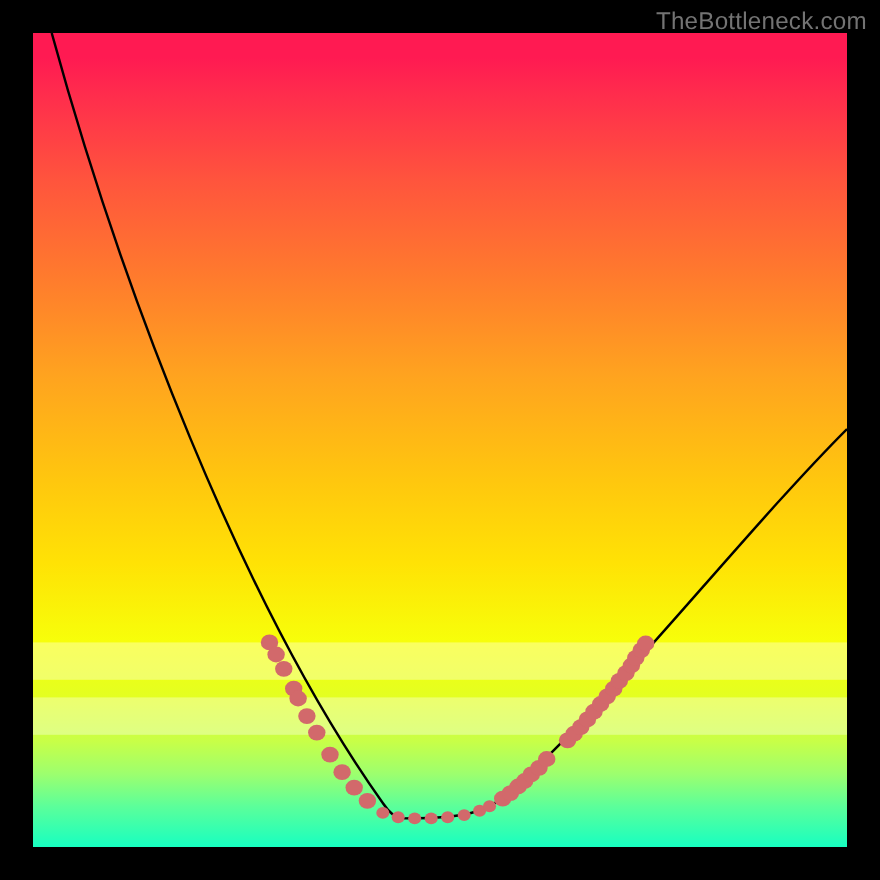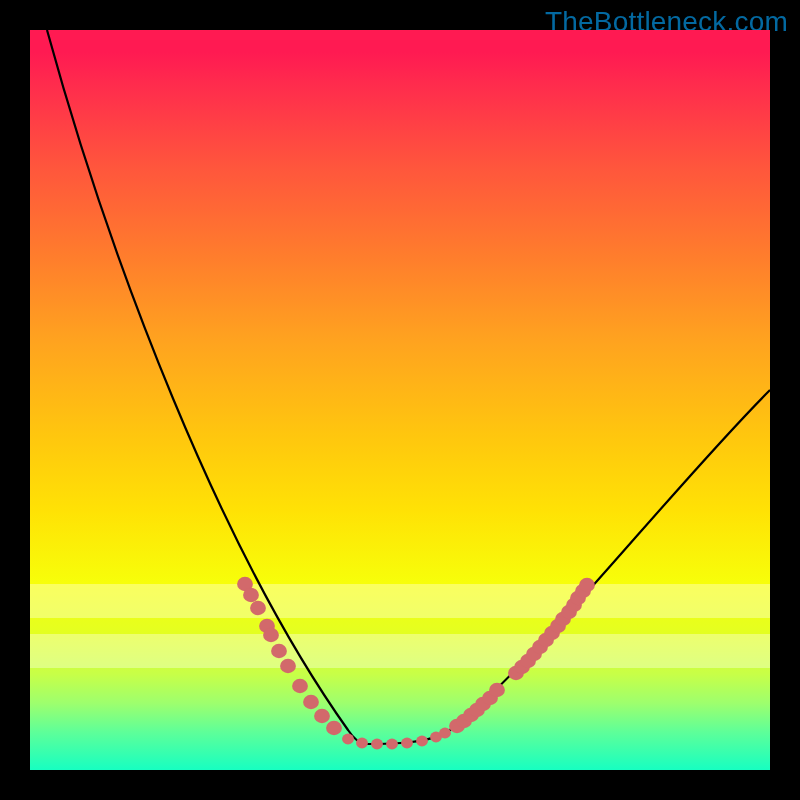--- a/index.html
+++ b/index.html
@@ -52,22 +52,22 @@
     position: absolute;
     left: 0; top: 0;
     width: 740px;
     height: 740px;
     pointer-events: none;
   }
   .watermark {
     position: absolute;
     top: 6px;
     right: 12px;
-    color: #0369a1;
-    font-size: 28px;
+    color: #737373;
+    font-size: 22px;
     font-weight: 500;
     letter-spacing: 0.2px;
     user-select: none;
   }
 </style>
 </head>
 <body>
 
 <div class="watermark">TheBottleneck.com</div>
 

